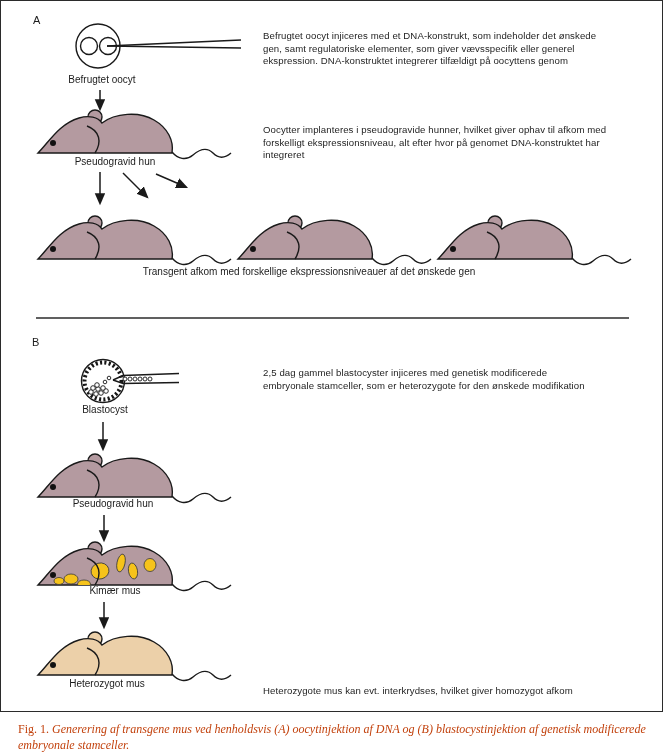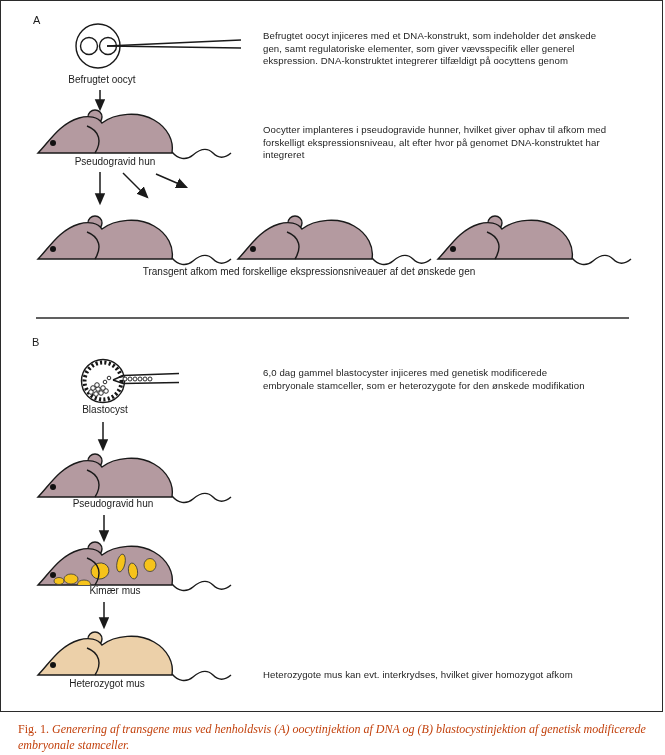--- a/index.html
+++ b/index.html
@@ -152,22 +152,22 @@
       <use href="#mouse-shape" transform="translate(36,630)" class="het-fill"></use>
       <text x="106" y="686" text-anchor="middle" class="svg-label">Heterozygot mus</text>
     </svg>
 
     <div class="side-text" style="top:29px">Befrugtet oocyt injiceres med et DNA-konstrukt, som indeholder det ønskede
 gen, samt regulatoriske elementer, som giver vævsspecifik eller generel
 ekspression. DNA-konstruktet integrerer tilfældigt på oocyttens genom</div>
     <div class="side-text" style="top:123px">Oocytter implanteres i pseudogravide hunner, hvilket giver ophav til afkom med
 forskelligt ekspressionsniveau, alt efter hvor på genomet DNA-konstruktet har
 integreret</div>
-    <div class="side-text" style="top:366px">6,0 dag gammel blastocyster injiceres med genetisk modificerede
+    <div class="side-text" style="top:366px">2,5 dag gammel blastocyster injiceres med genetisk modificerede
 embryonale stamceller, som er heterozygote for den ønskede modifikation</div>
-    <div class="side-text" style="top:668px">Heterozygote mus kan evt. interkrydses, hvilket giver homozygot afkom</div>
+    <div class="side-text" style="top:684px">Heterozygote mus kan evt. interkrydses, hvilket giver homozygot afkom</div>
   </div>
 
   <div id="caption">
     <span class="cap-prefix">Fig. 1.</span>
     <span class="cap-text">Generering af transgene mus ved henholdsvis (A) oocytinjektion af DNA og (B) blastocystinjektion af genetisk modificerede embryonale stamceller.</span>
   </div>
 </div>
 
 </body></html>

